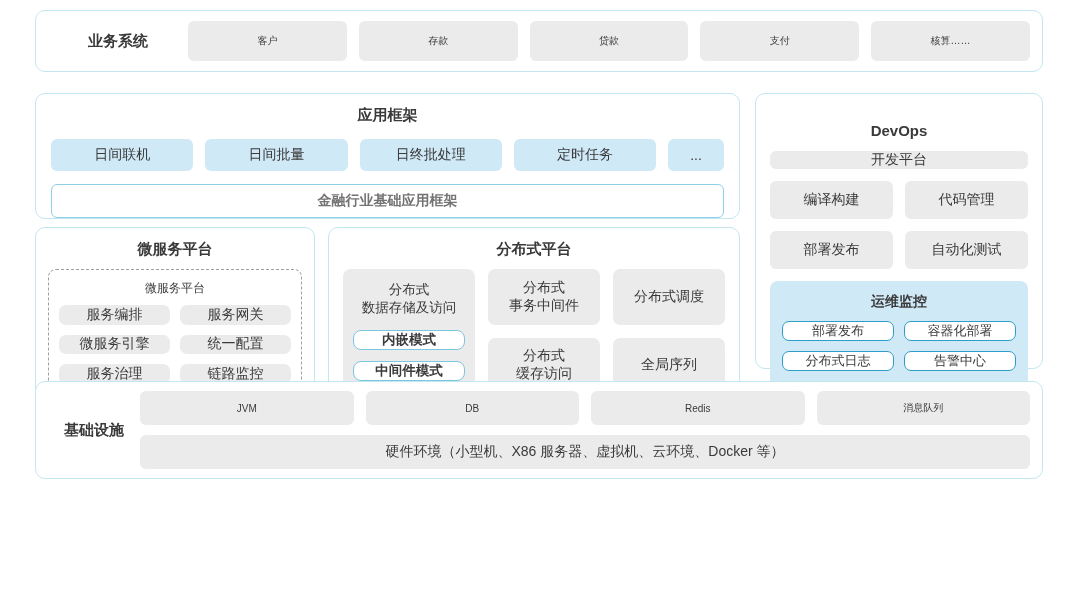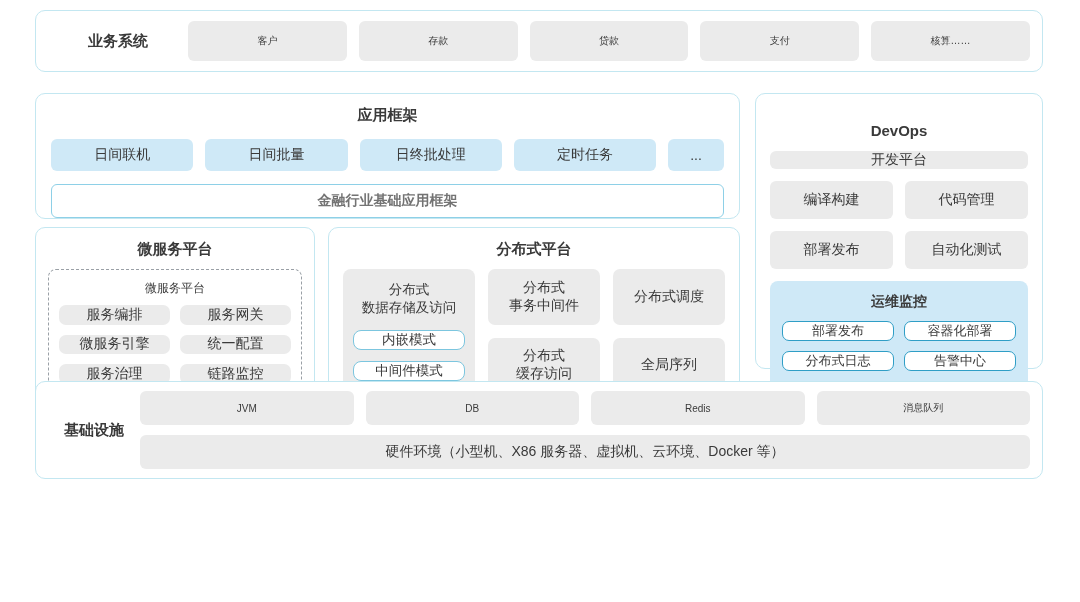--- a/index.html
+++ b/index.html
@@ -51,21 +51,21 @@
     background: #ebebeb; border-radius: 7px; display: flex; align-items: center; justify-content: center;
     font-size: 14px; text-align: center; white-space: pre-line;
   }
 
   .dist-panel { flex: 1; padding: 12px 14px 14px; display: flex; flex-direction: column; }
   .dist-grid { flex: 1; margin-top: 10px; display: grid; grid-template-columns: 132px 1fr 1fr; grid-template-rows: 1fr 1fr; gap: 13px; }
   .storage-box { grid-row: 1 / 3; background: #ebebeb; border-radius: 8px; padding: 10px 10px 12px; display: flex; flex-direction: column; }
   .storage-title { text-align: center; font-size: 13.5px; white-space: pre-line; margin: 2px 0 2px; }
   .mode-box {
     background: #fff; border: 1px solid #7cc6df; border-radius: 8px; flex: 1;
-    display: flex; align-items: center; justify-content: center; font-size: 13.5px; margin-top: 11px;
+    display: flex; align-items: center; justify-content: center; font-size: 13.5px; margin-top: 11px; font-weight: bold;
   }
   .dist-cell { font-size: 14px; }
 
   .devops-panel { width: 288px; padding: 28px 14px 12px; display: flex; flex-direction: column; }
   .devops-box {
     background: #ebebeb; border-radius: 6px; height: 38px;
     display: flex; align-items: center; justify-content: center; font-size: 14px; margin-top: 12px;
   }
   .devops-row { display: flex; gap: 12px; margin-top: 12px; }
   .devops-row .devops-box { flex: 1; margin-top: 0; }

